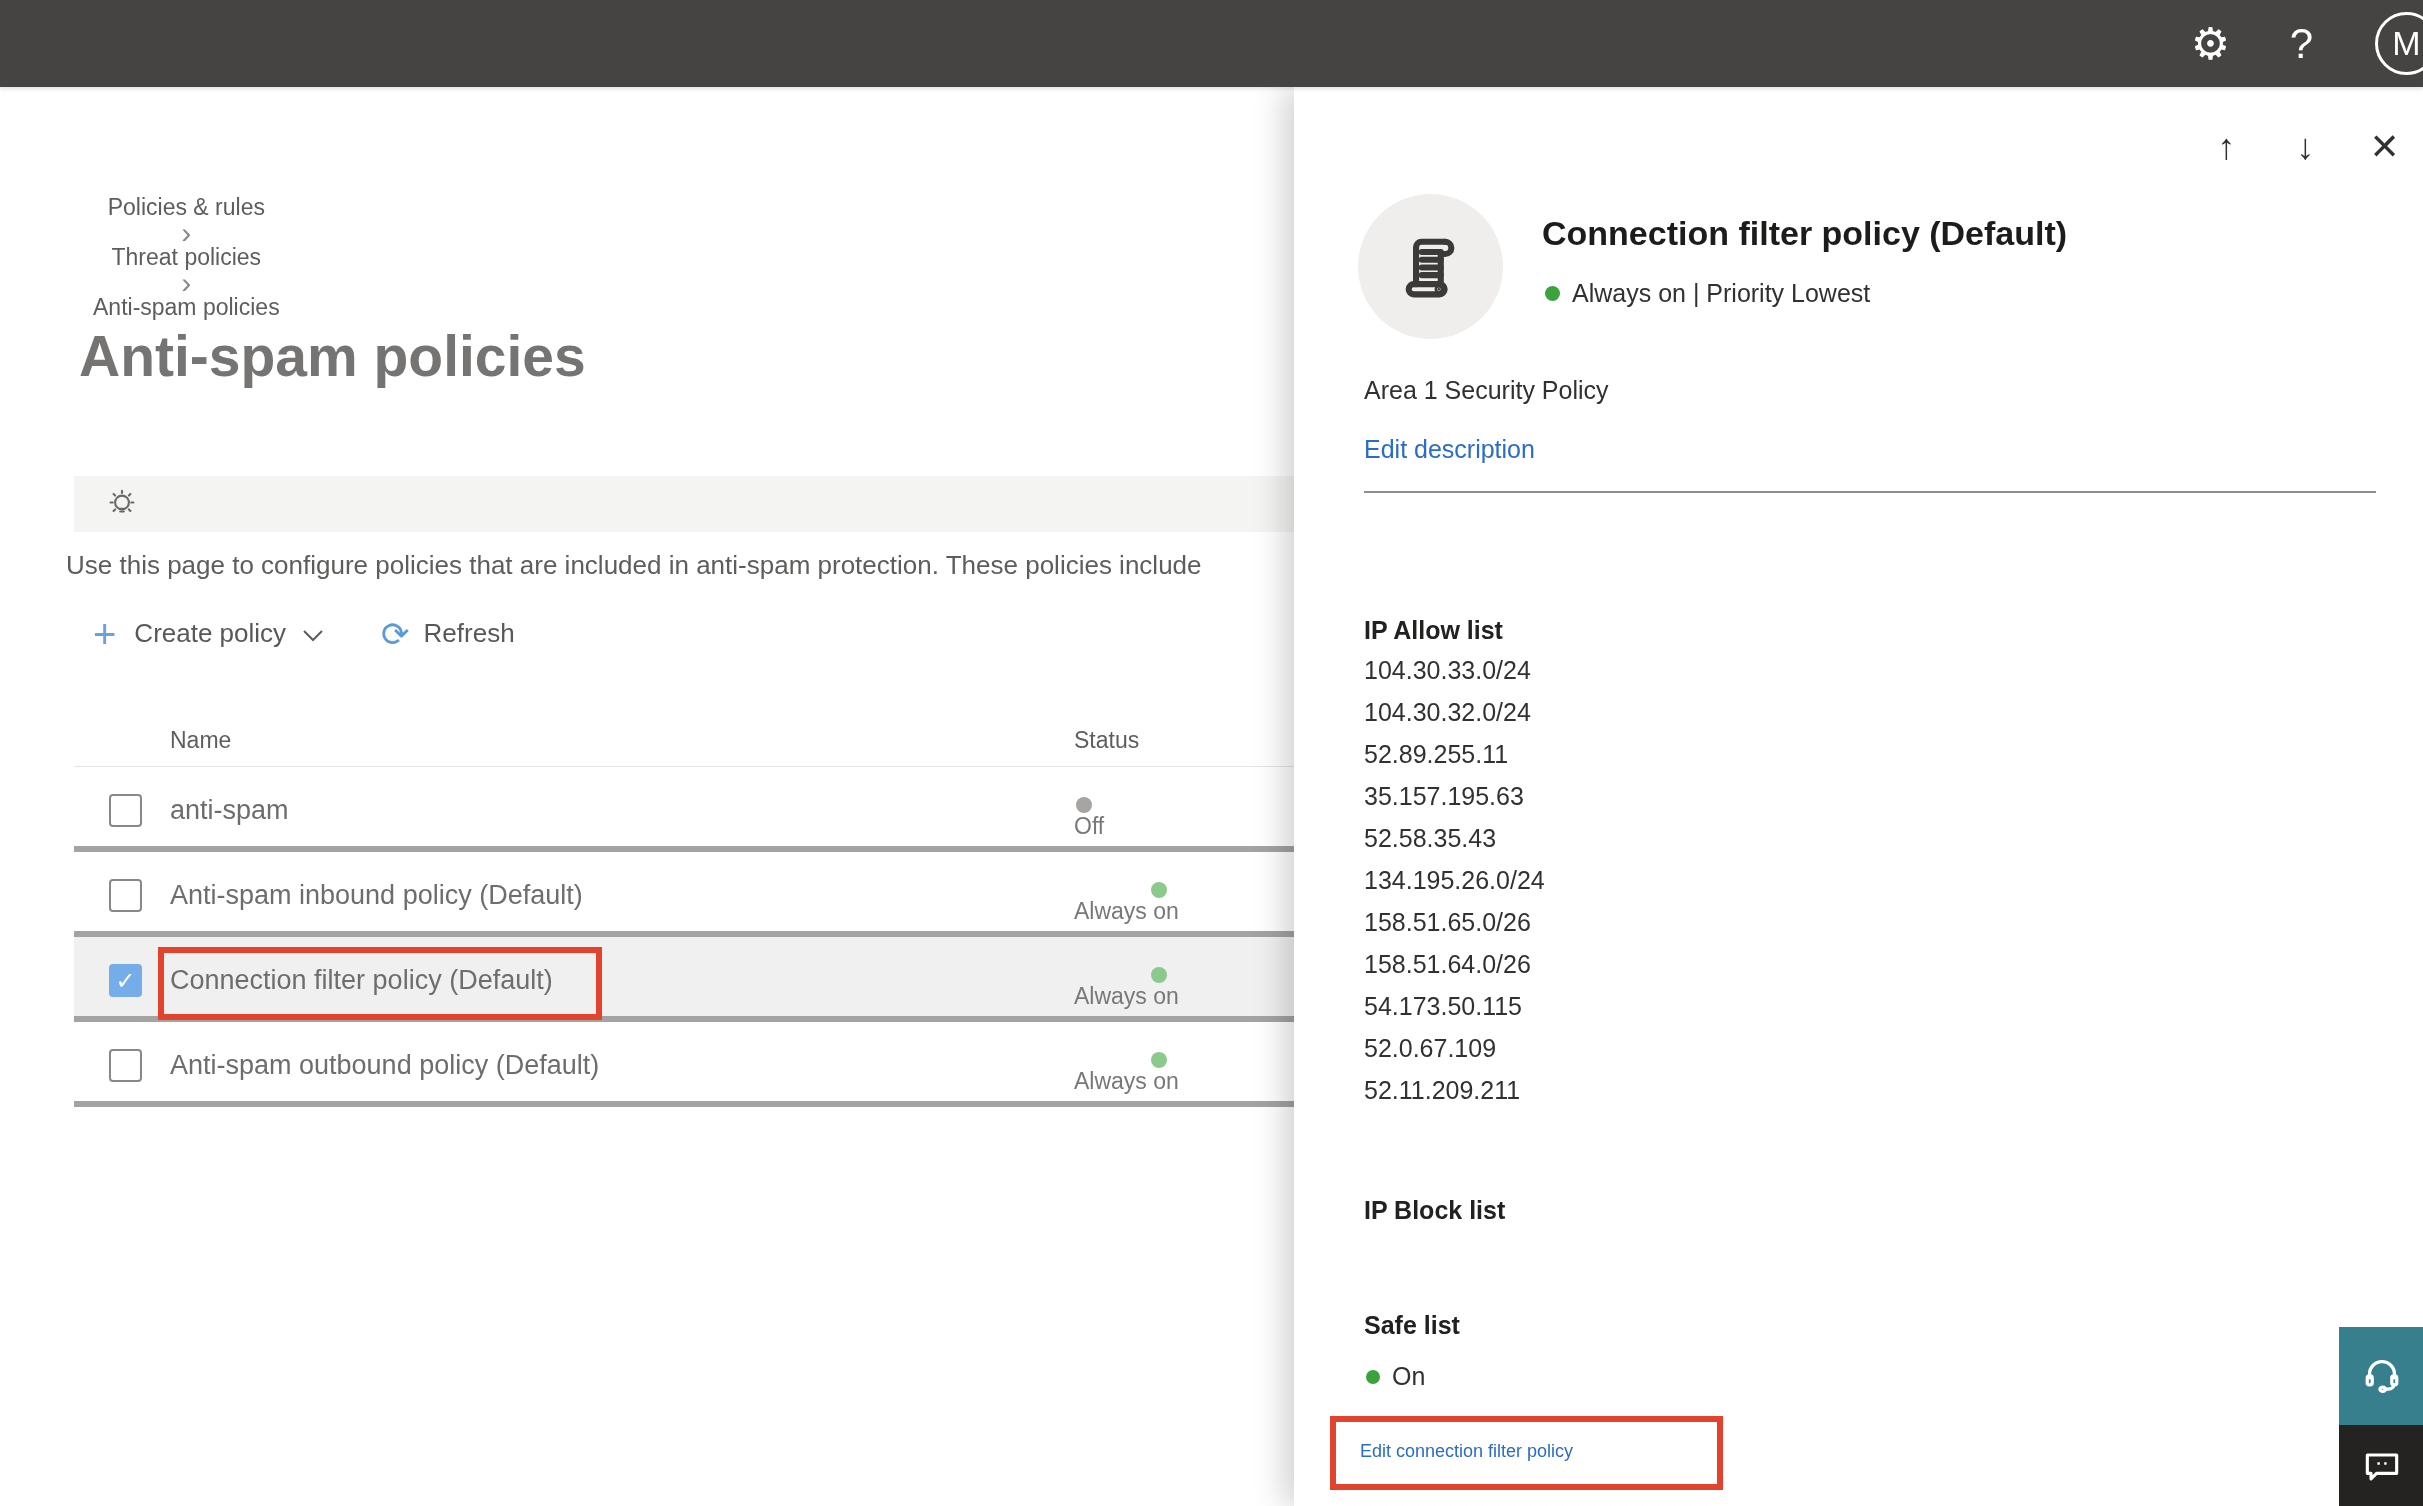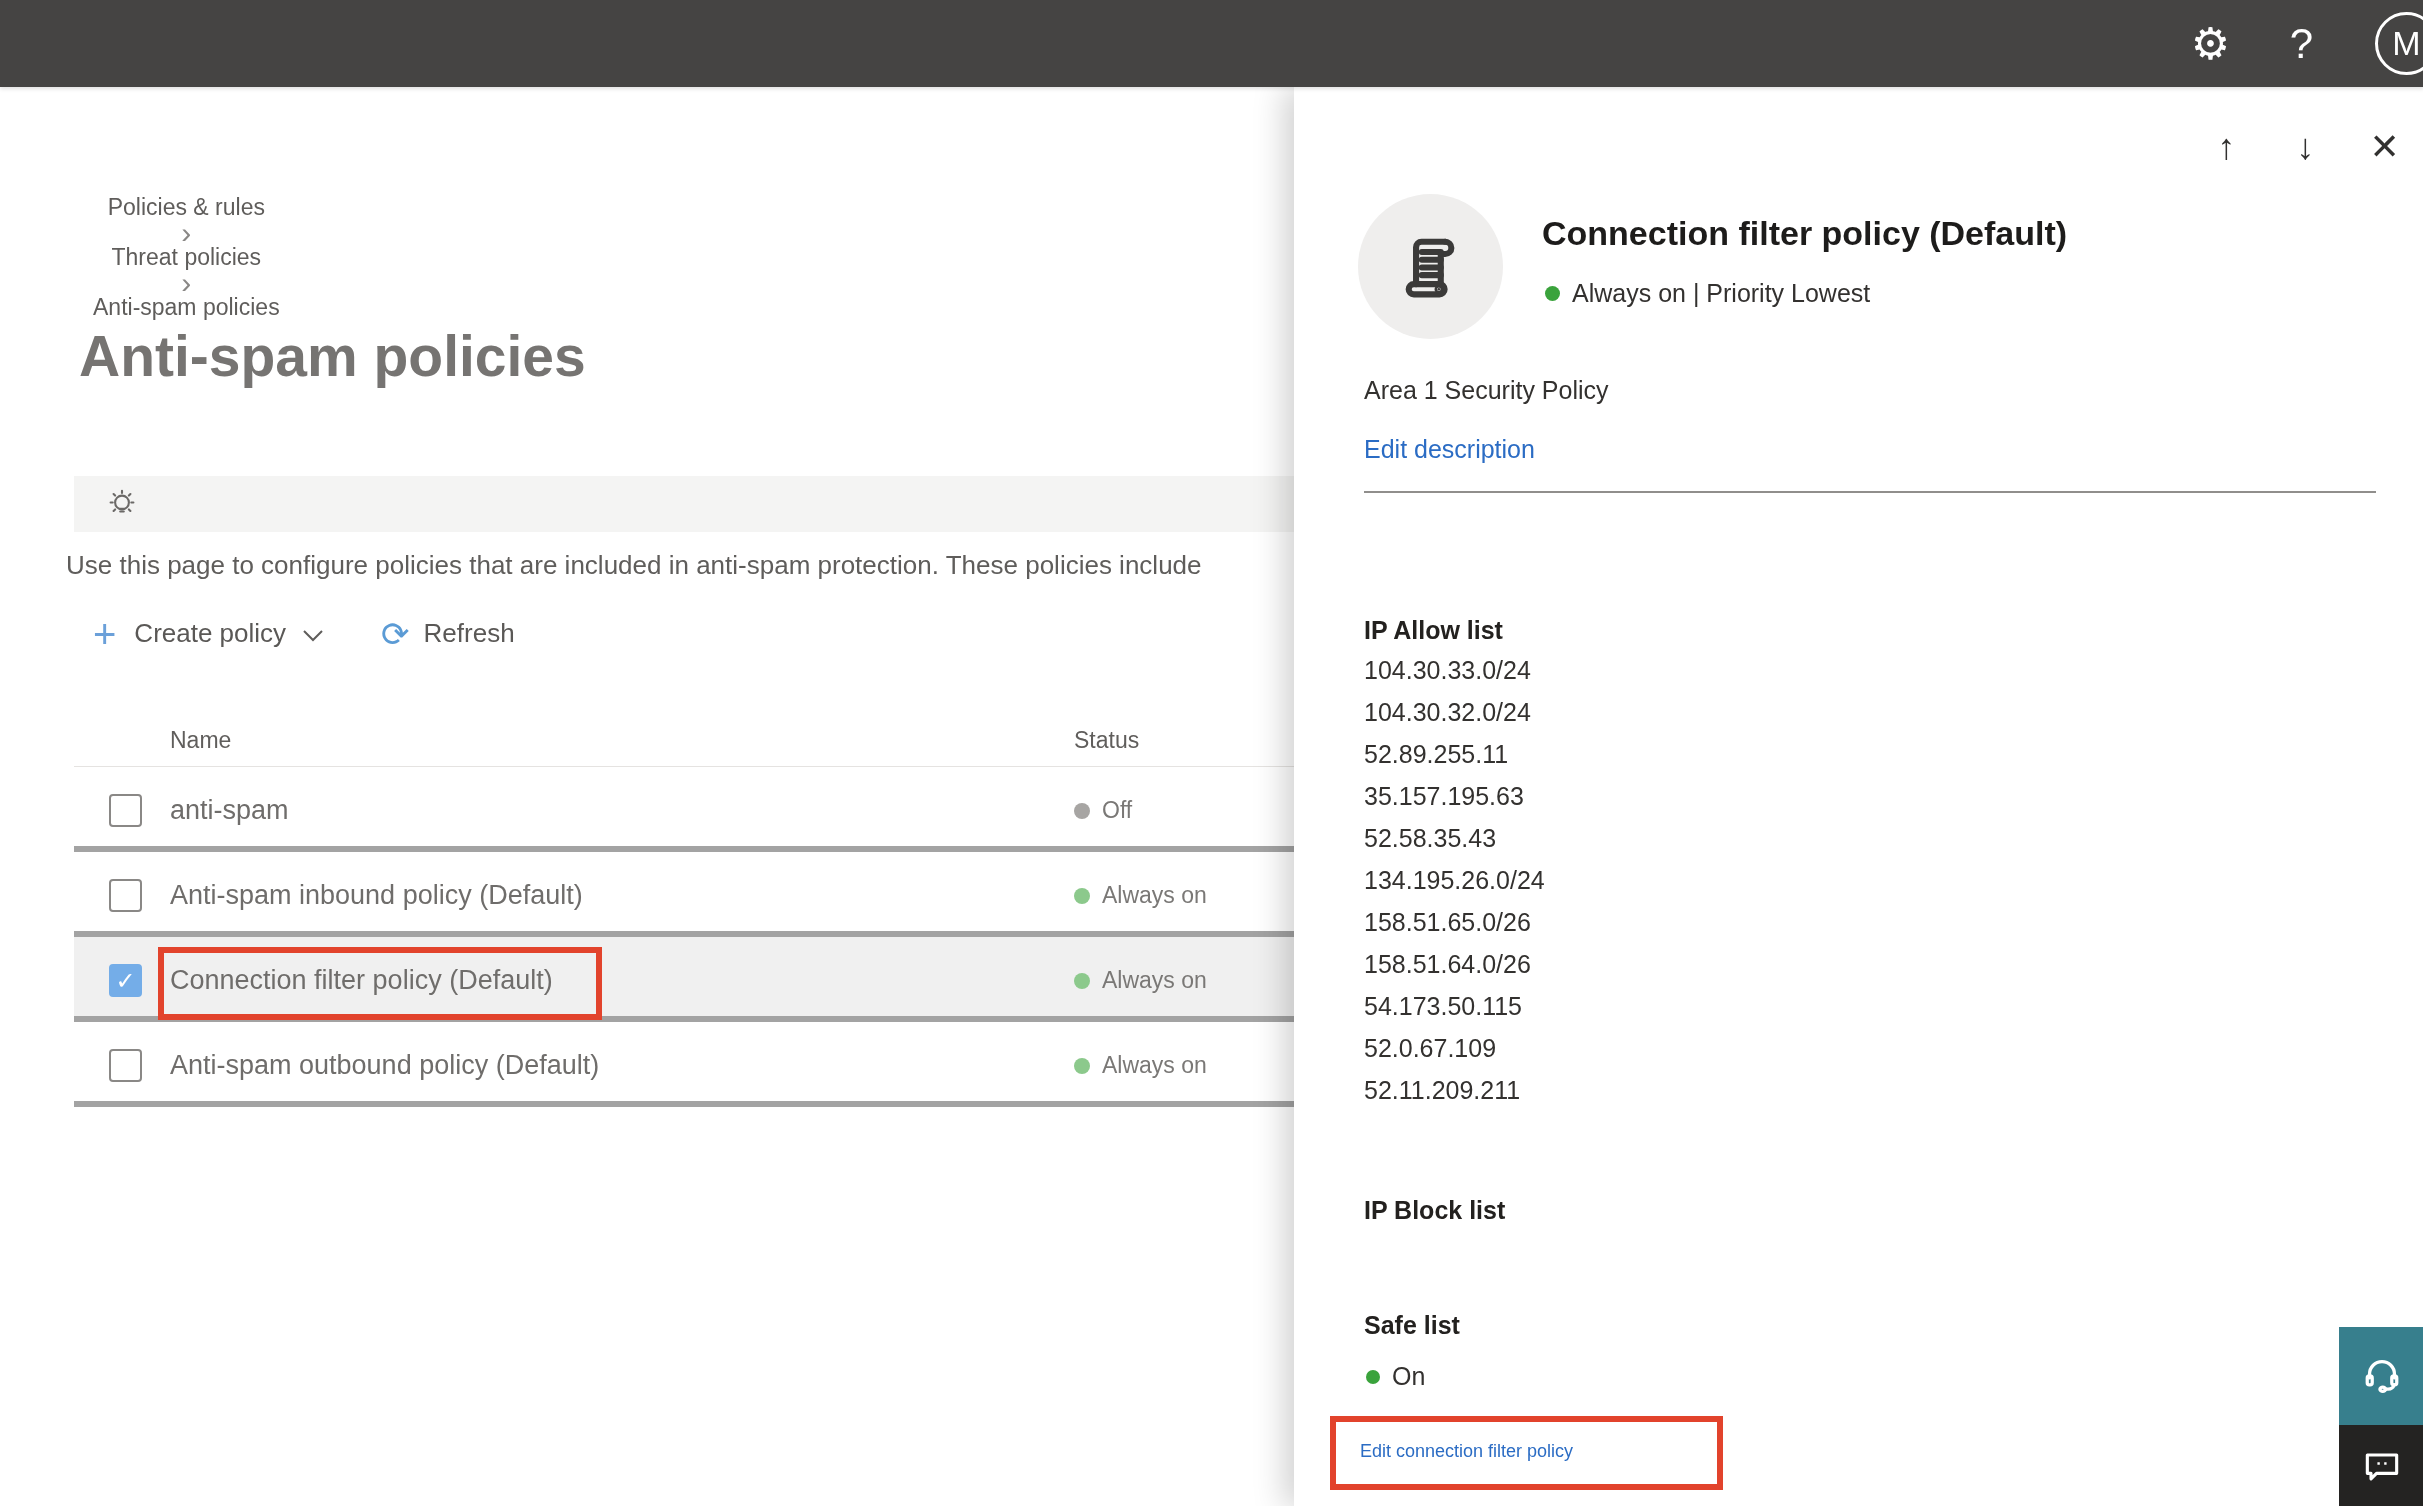--- a/index.html
+++ b/index.html
@@ -50,22 +50,22 @@
                   font-size:23px; color:#605e5c; }
   .th-name { position:absolute; left:96px; top:14px; }
   .th-status { position:absolute; left:1000px; top:14px; }
   .trow { position:relative; height:85px; border-bottom:6px solid #a3a3a3; background:#ffffff;text-decoration:underline; }
   .trow.selected { background:#f0f0f0; }
   .checkbox { position:absolute; left:35px; top:27px; width:33px; height:33px; border:2px solid #8a8886;
               border-radius:4px; background:#ffffff; cursor:pointer; }
   .checkbox.checked { background:#74ade8; border-color:#74ade8; color:#ffffff; font-size:24px;
                       display:flex; align-items:center; justify-content:center; }
   .row-name { position:absolute; left:96px; top:28px; font-size:27px; color:#6f6d6b; cursor:pointer; }
-  .row-status { position:absolute; left:1000px; top:30px; display:flex; align-items:center;
-                font-size:23px; color:#7a7876; }
+  .row-status { position:absolute; left:1000px; top:30px; display:flex; align-items:flex-end;
+                font-size:23px; color:#7a7876;flex-direction:column; }
   .status-dot { width:16px; height:16px; border-radius:50%; margin-right:12px; }
   .annotation-box { position:absolute; border:6px solid #e2432c; z-index:5; pointer-events:none; }
   .row-annotation { left:84px; top:10px; width:444px; height:73px; }
 
   
   .flyout { position:absolute; left:1294px; top:87px; width:1130px; height:1420px; background:#ffffff;
             z-index:20; box-shadow:-10px 0 30px rgba(0,0,0,0.18); }
   .flyout-topicons { position:absolute; top:30px; right:0; display:flex; }
   .flyout-topicon { width:79px; height:59px; display:flex; align-items:center; justify-content:center;
                     color:#323130; font-size:36px; cursor:pointer; }

